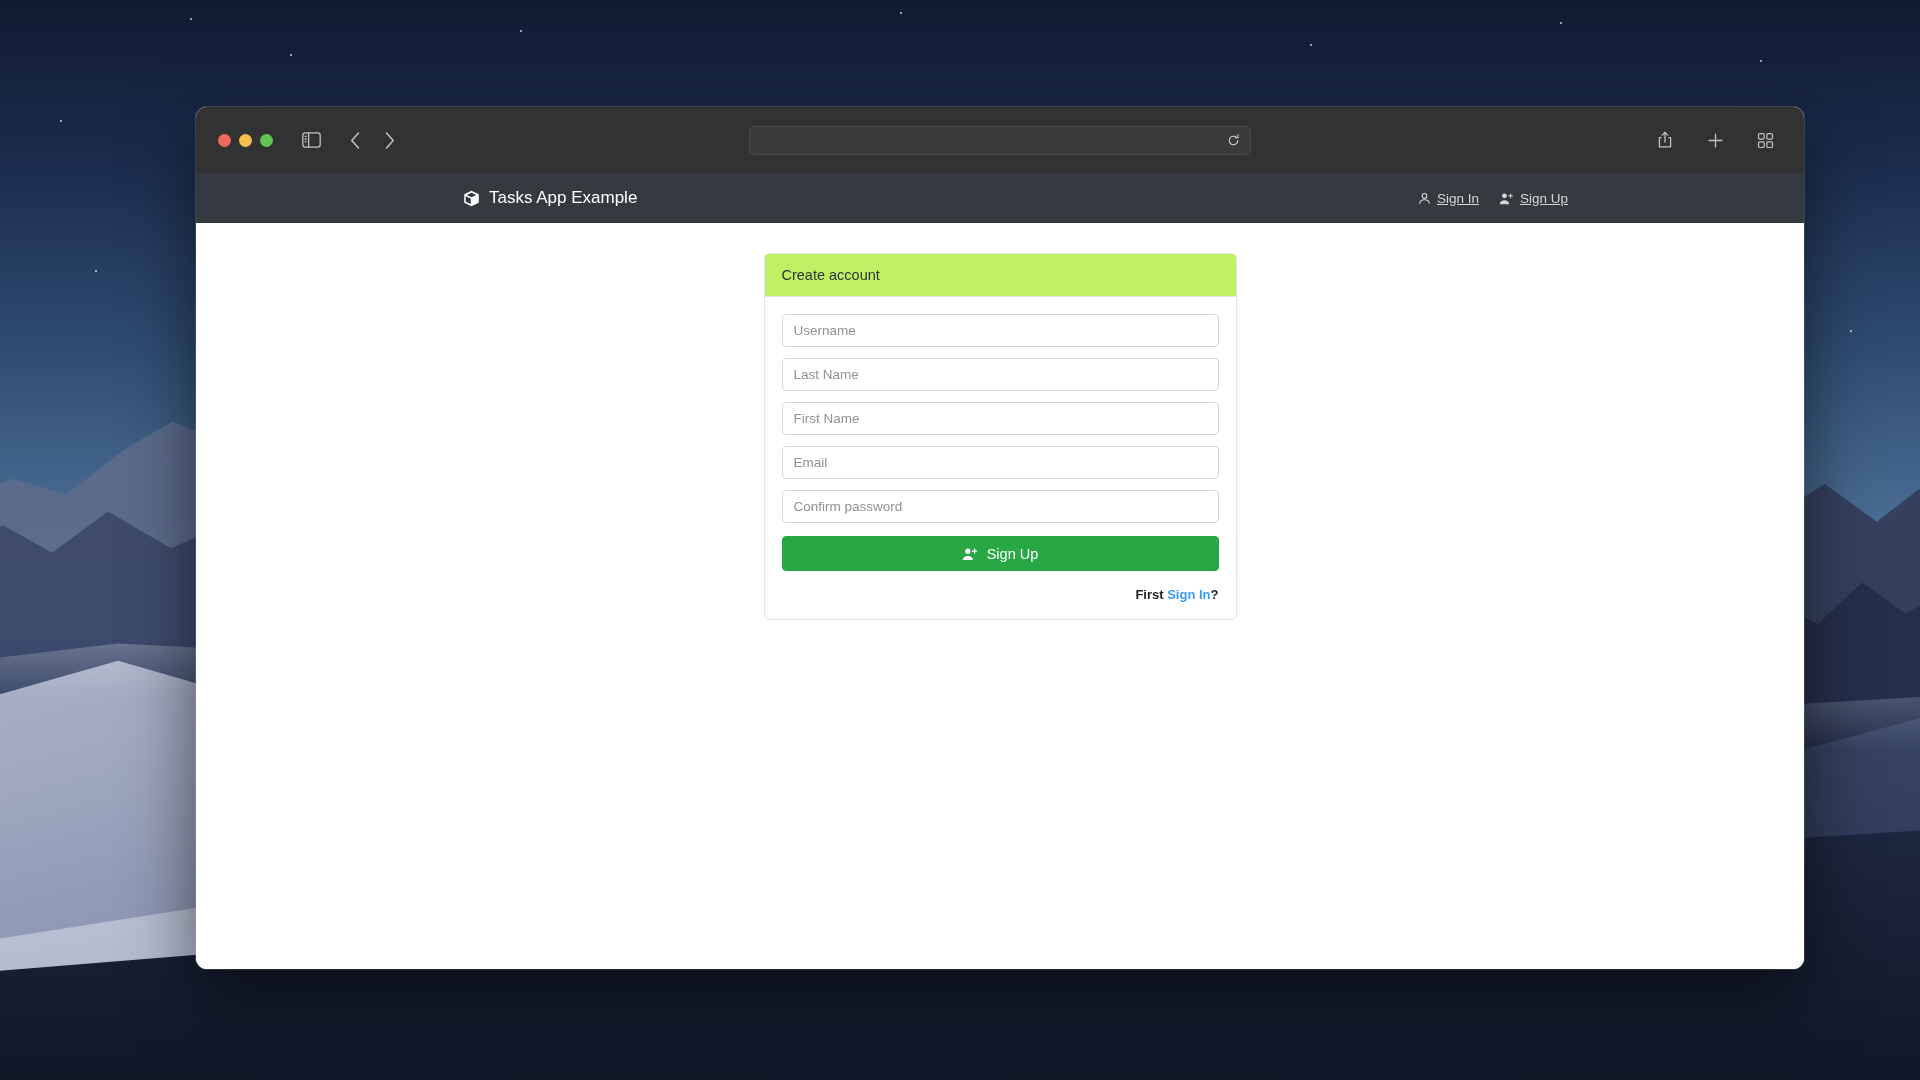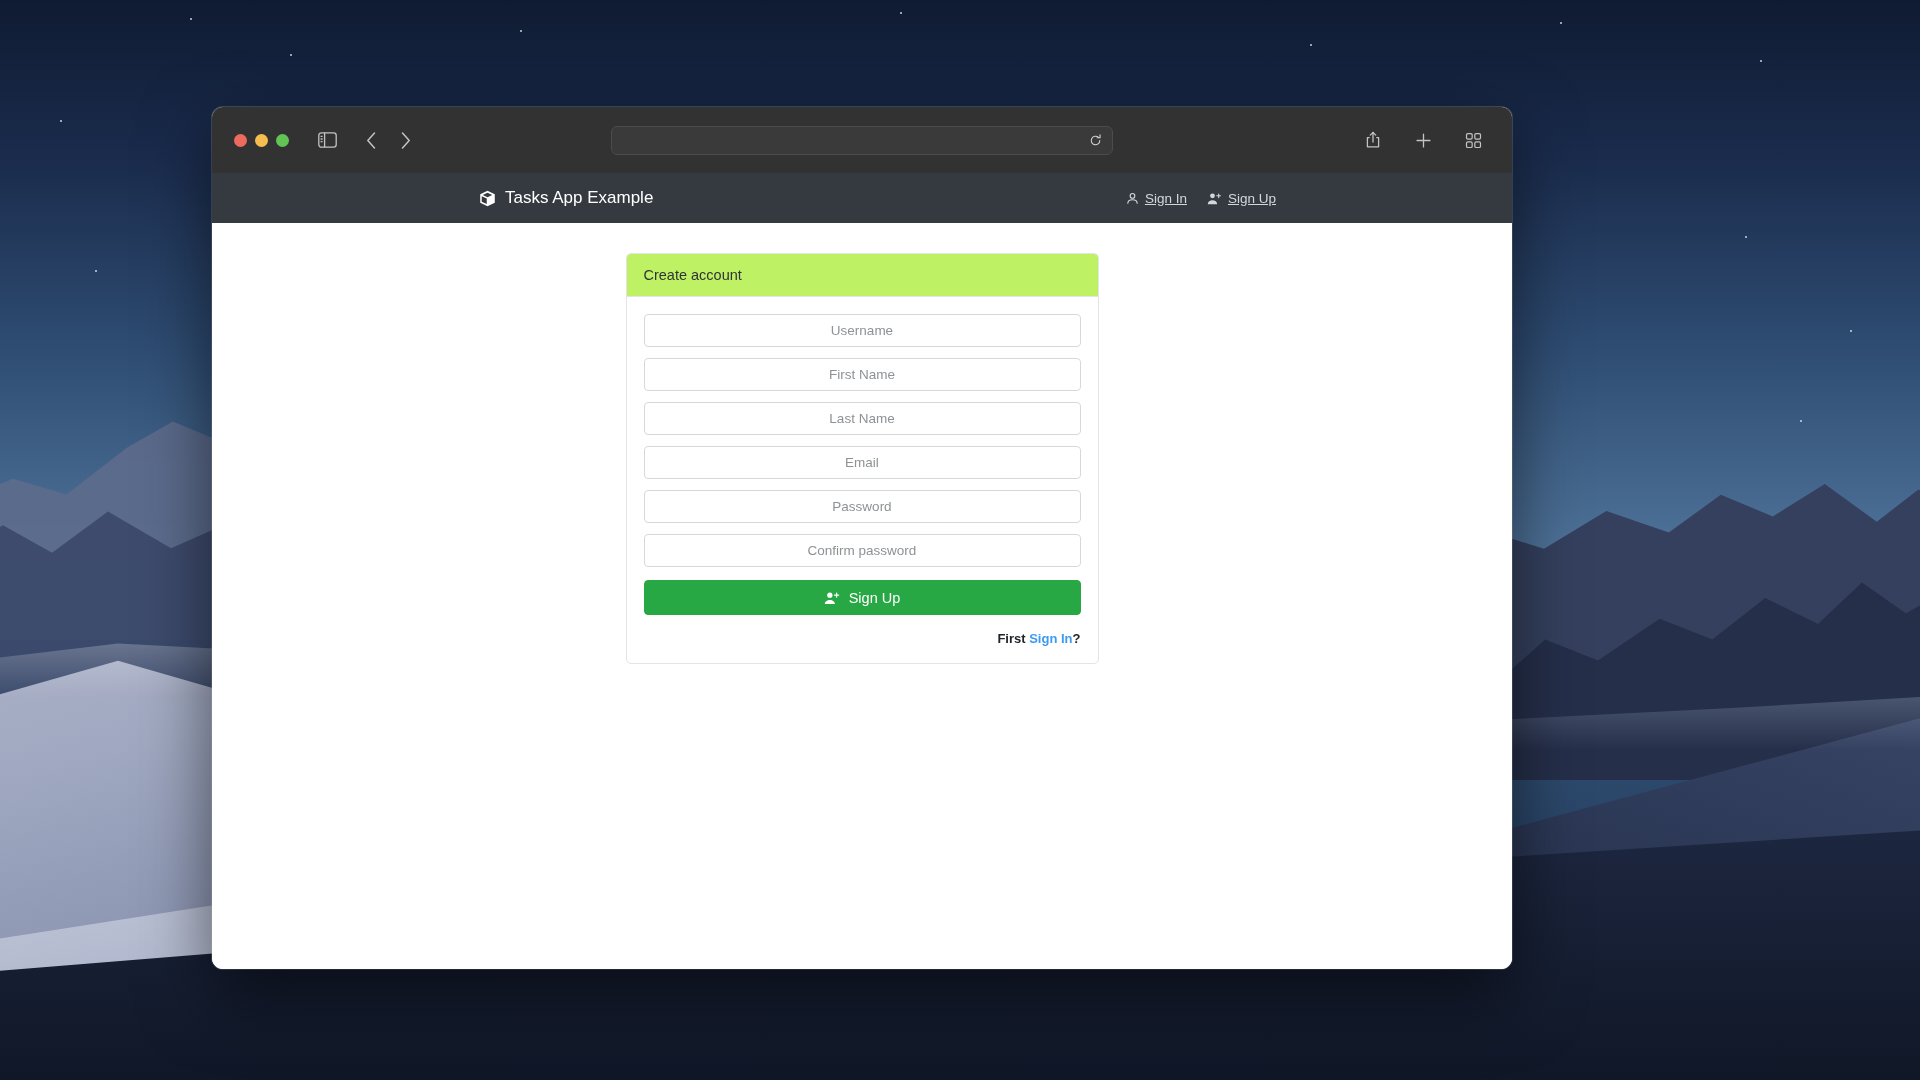--- a/index.html
+++ b/index.html
@@ -86,23 +86,23 @@
   }
   .dune-bottom {
     position: absolute; left: 0; bottom: 0; width: 1920px; height: 260px;
     background: linear-gradient(180deg, #1d2740 0%, #101727 100%);
     clip-path: polygon(0% 100%, 0% 58%, 30% 40%, 62% 22%, 100% 4%, 100% 100%);
   }
 
   
   #browser-window {
     position: absolute;
-    left: 212px;
+    left: 196px;
     top: 107px;
-    width: 1300px;
+    width: 1608px;
     height: 862px;
     border-radius: 11px;
     overflow: hidden;
     box-shadow: 0 26px 70px rgba(0,0,0,.55), 0 0 0 1px rgba(255,255,255,.18);
     background: #fff;
     display: flex;
     flex-direction: column;
   }
 
   
@@ -235,21 +235,20 @@
     width: 100%;
     height: 33px;
     border: 1px solid #d6d9dc;
     border-radius: 4px;
     padding: 0 11px;
     font-size: 13.5px;
     color: #2f3336;
     outline: none;
     background: #fff;
     font-family: "Liberation Sans", sans-serif;
-    text-align: center;
   }
   .form-control::placeholder { color: #8e9295; }
 
   .btn-signup {
     width: 100%;
     height: 35px;
     background: #28a745;
     border: 1px solid #28a745;
     border-radius: 4px;
     color: #fff;
@@ -407,27 +406,26 @@
       </div>
     </div>
 
     <div class="page-body">
       <div class="card">
         <div class="card-header">Create account</div>
         <div class="card-body">
 
           <input class="form-control" type="text" placeholder="Username" style="">
 
+          <input class="form-control" type="text" placeholder="Last Name" style="">
+
           <input class="form-control" type="text" placeholder="First Name" style="">
 
-          <input class="form-control" type="text" placeholder="Last Name" style="">
-
           <input class="form-control" type="text" placeholder="Email" style="">
 
-          <input class="form-control" type="text" placeholder="Password" style="">
 
           <input class="form-control" type="text" placeholder="Confirm password" style="">
 
           <button class="btn-signup">
             <span>
               <svg class="icon-svg" width="16" height="14" viewBox="0 0 17 14" fill="currentColor">
                 <circle cx="6.2" cy="4.0" r="2.8"></circle>
                 <path d="M0.8 13.5c0-2.8 2.4-4.5 5.4-4.5s5.4 1.7 5.4 4.5H0.8z"></path>
                 <rect x="12.7" y="1.1" width="1.35" height="5.6" rx="0.65"></rect>
                 <rect x="10.55" y="3.25" width="5.6" height="1.35" rx="0.65"></rect>

